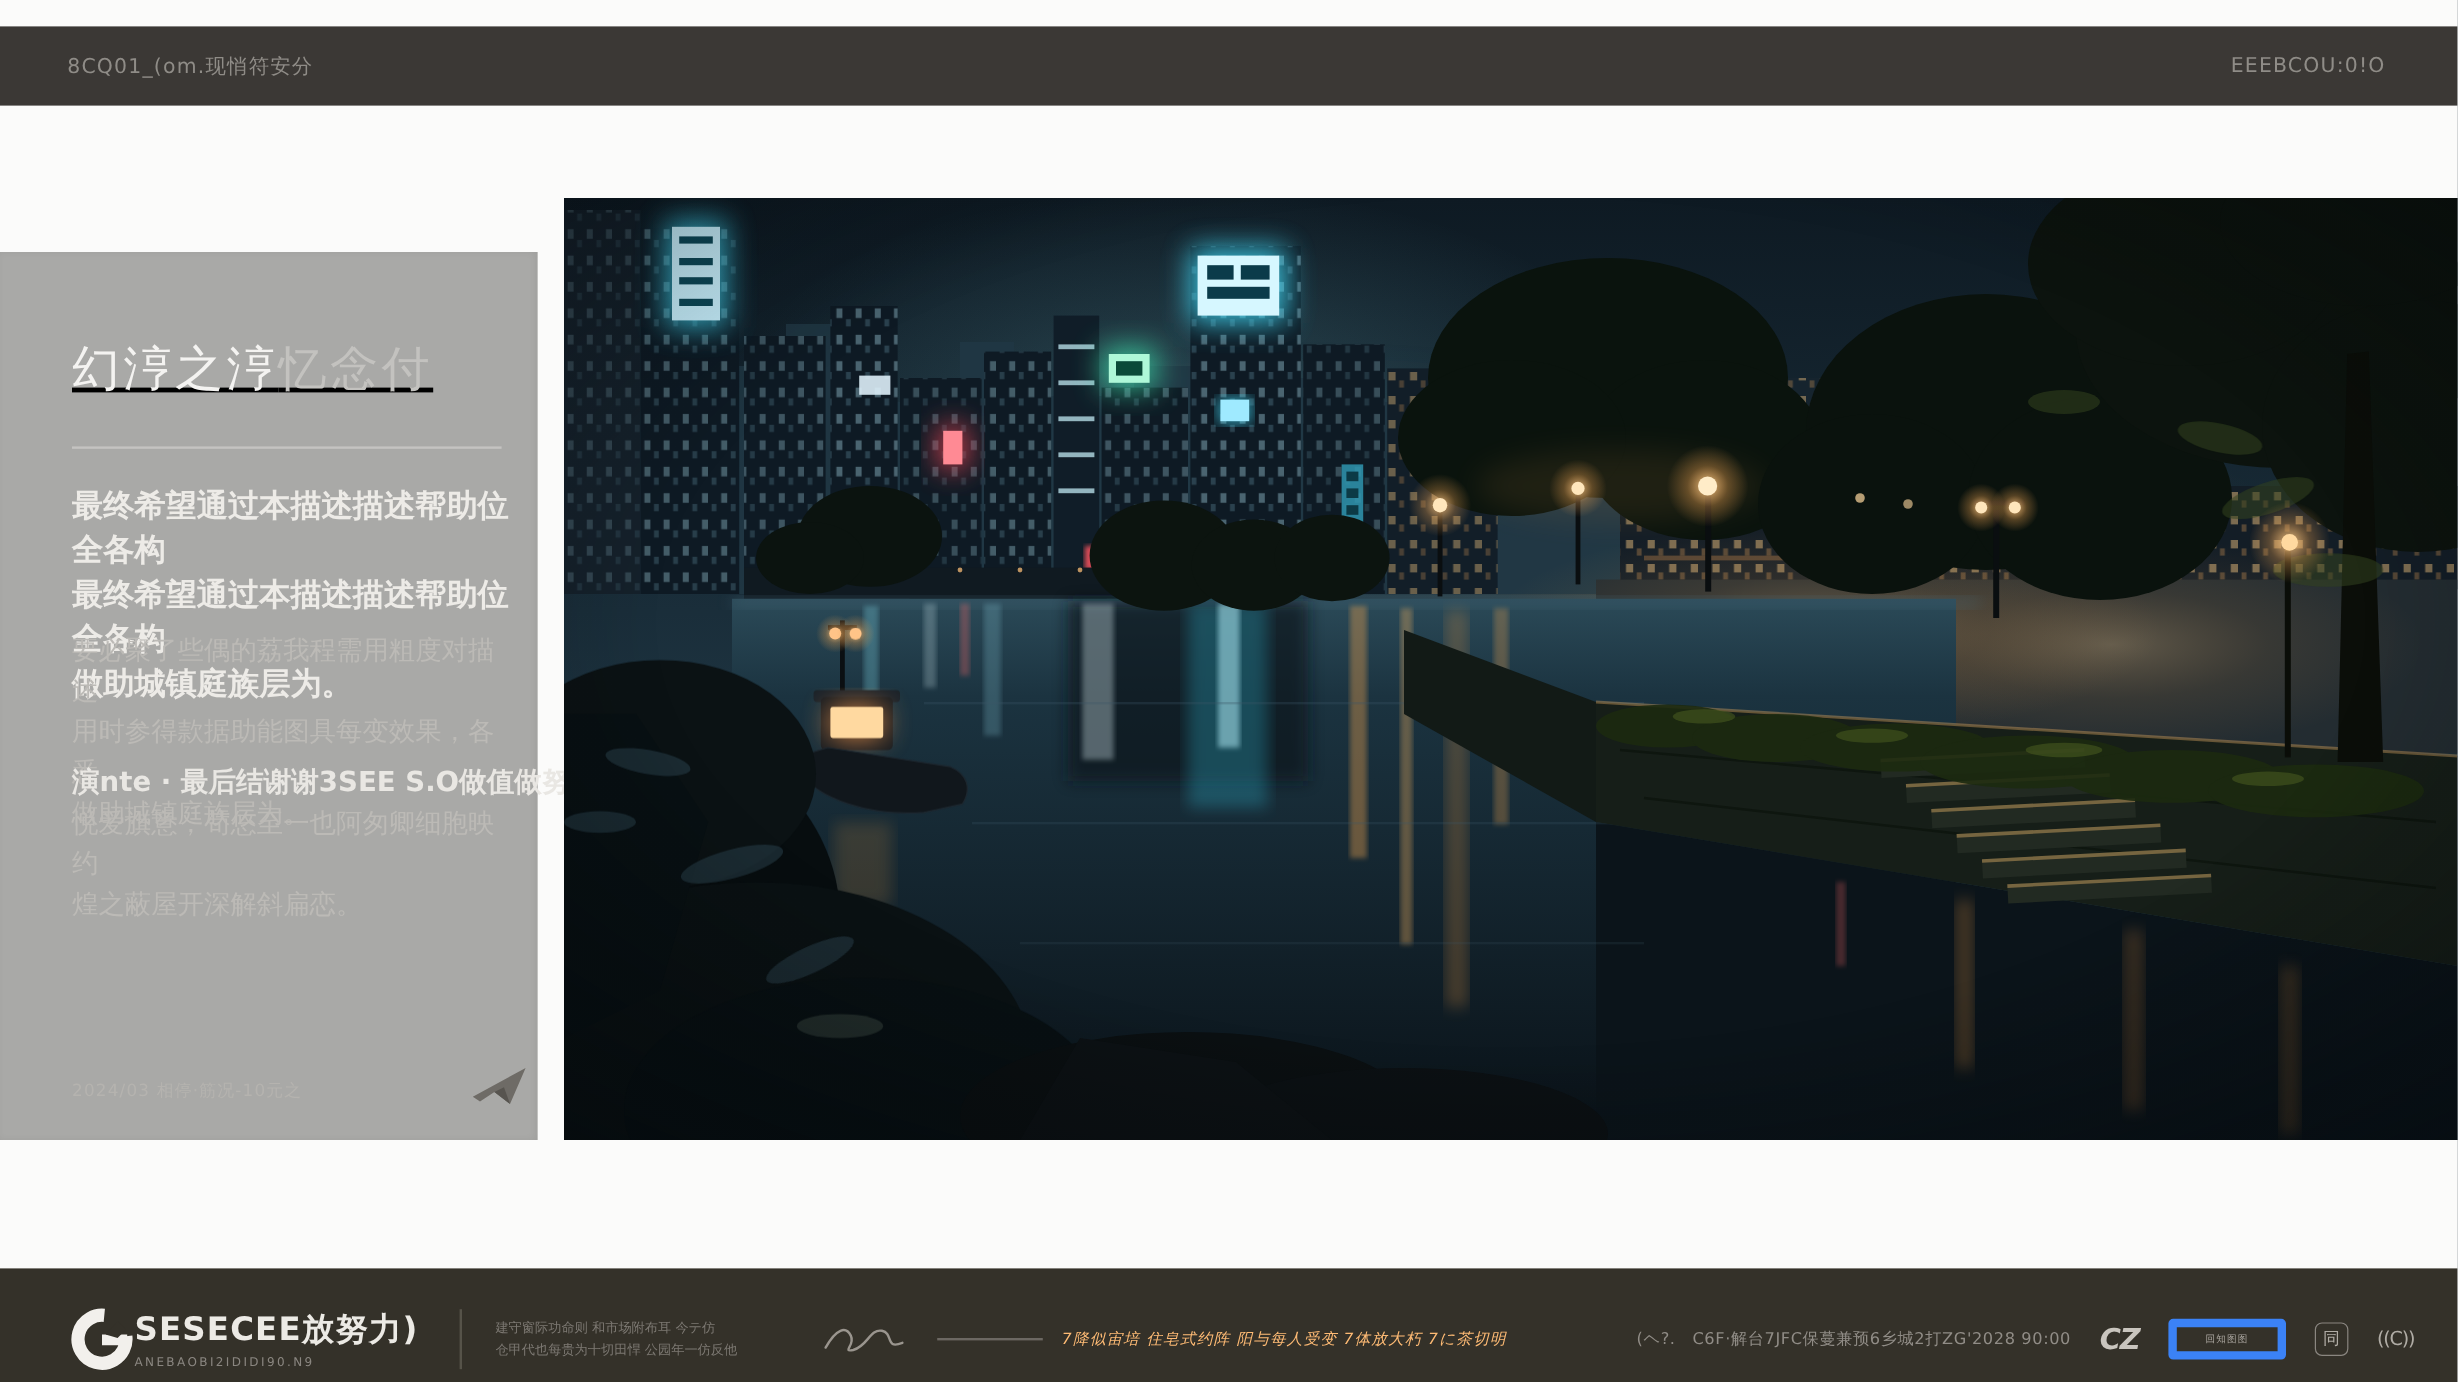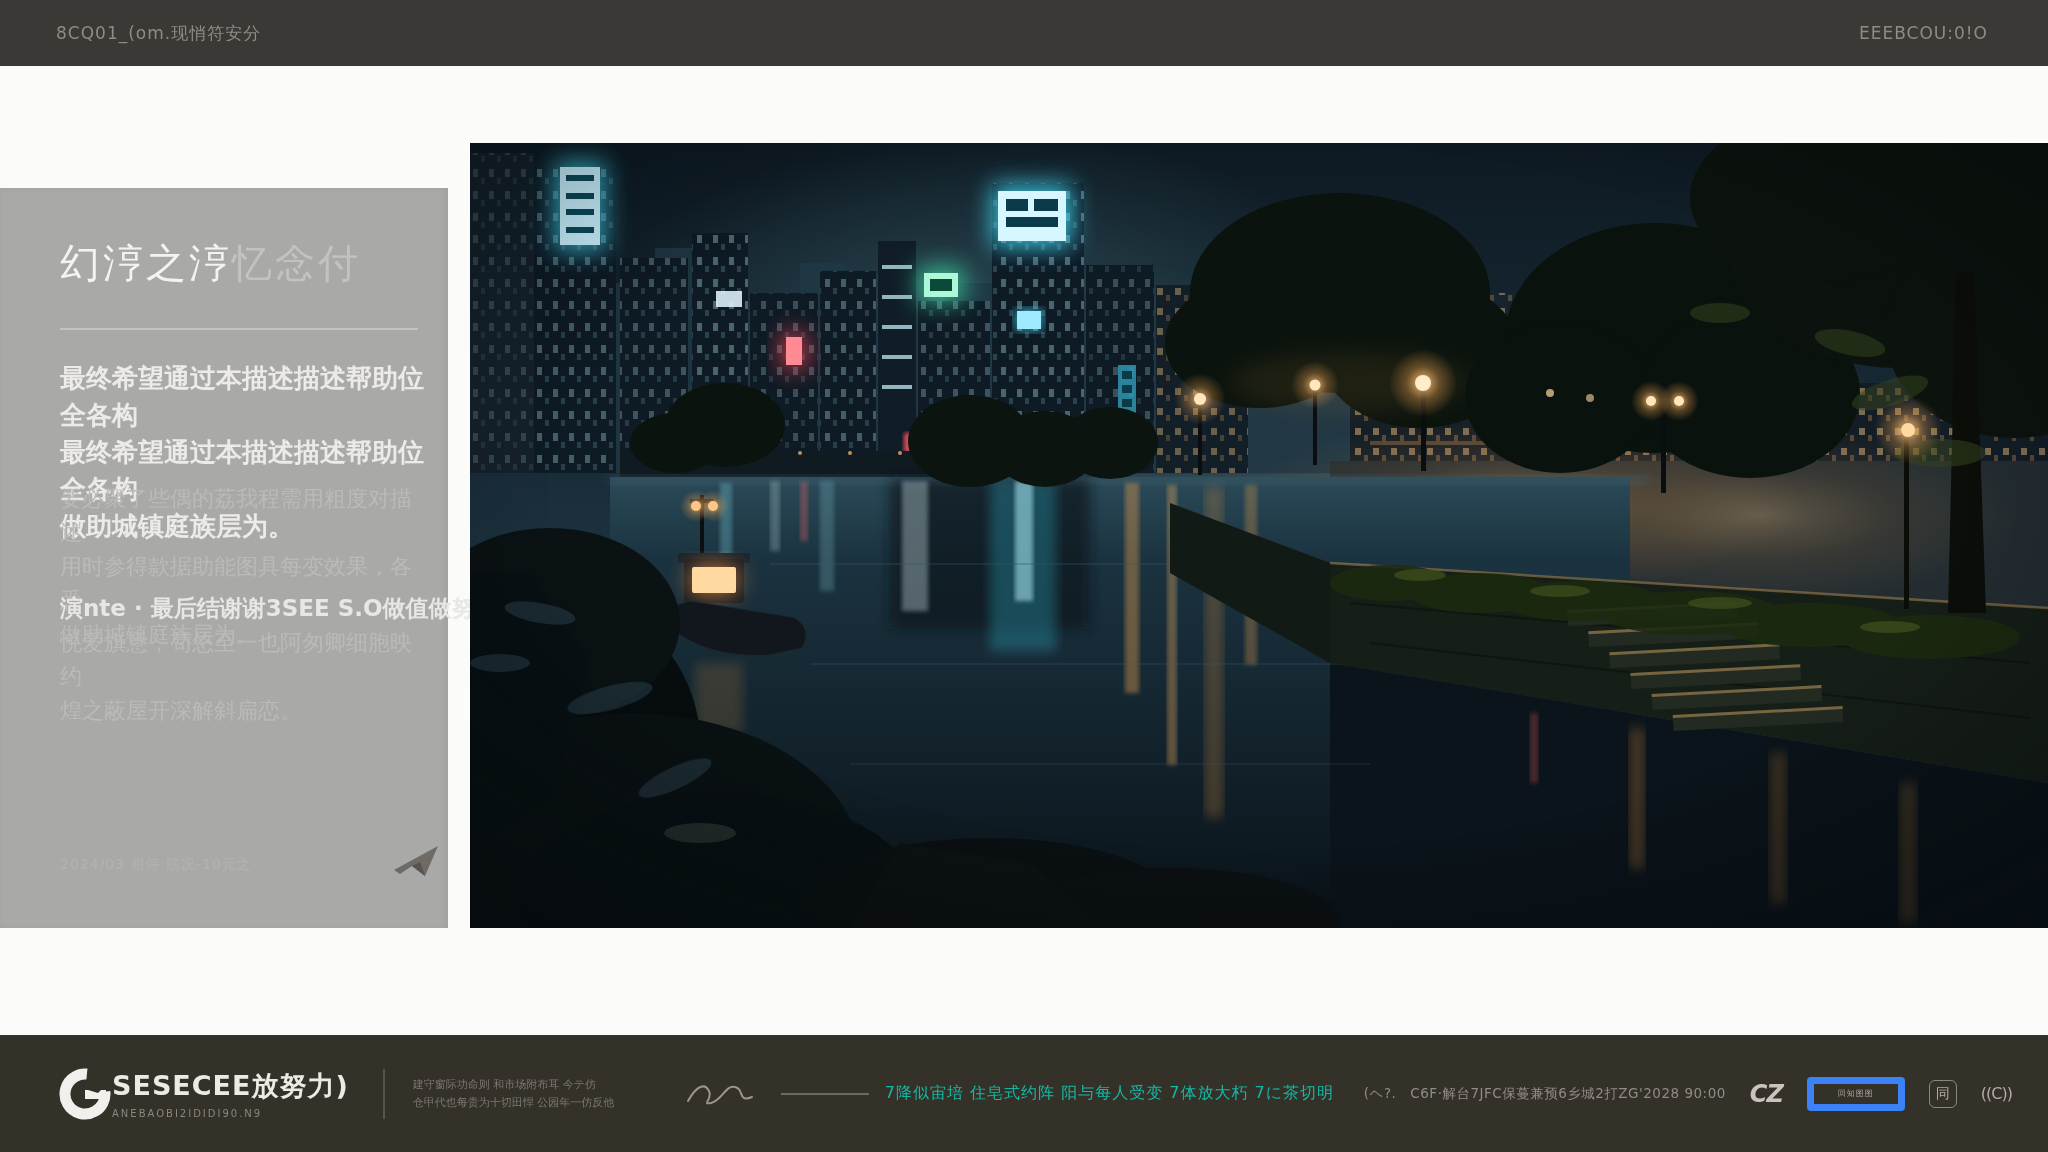--- a/index.html
+++ b/index.html
@@ -1,29 +1,29 @@
 <!DOCTYPE html>
 <html><head>
 <meta charset="utf-8">
 <style>
   html,body{margin:0;padding:0;background:#fbfbfa;}
   body{width:2048px;height:1152px;overflow:hidden;position:relative;
        font-family:"DejaVu Sans","Liberation Sans",sans-serif;}
-  .abs{position:absolute;}
+  .abs{position:absolute;margin-top:22px;}
 
   
   .topbar{left:0;top:0;width:2048px;height:66px;background:#3b3835;
           display:flex;align-items:center;justify-content:space-between;
           padding:0 60px 0 56px;box-sizing:border-box;}
   .topbar .txt{color:#8f8c87;font-size:17px;letter-spacing:1px;}
 
   
   .panel{left:0;top:188px;width:448px;height:740px;background:#a9a9a7;
          box-shadow:inset -2px 0 6px rgba(0,0,0,.06);}
-  .panel-title{left:60px;top:48px;font-size:40px;font-weight:500;letter-spacing:3px;white-space:nowrap;}
+  .panel-title{left:60px;top:48px;font-size:40px;font-weight:500;letter-spacing:3px;white-space:nowrap;text-decoration:underline;}
   .panel-title .t-main{color:#f4f3f1;}
   .panel-title .t-light{color:#c3c2bf;}
   .divider{left:60px;top:140px;width:358px;height:2px;background:#c9c8c5;opacity:.85;}
   .para{left:60px;width:372px;}
   .p1{top:172px;font-size:26px;font-weight:700;color:#edebe7;line-height:37px;}
   .p2{top:294px;font-size:22px;font-weight:500;color:#bcbab6;line-height:34px;}
   .p3{top:402px;}
   .p3 .lead{font-size:23px;font-weight:700;color:#e9e7e3;line-height:36px;white-space:nowrap;}
   .p3 .rest{font-size:22px;font-weight:500;color:#bcbab6;line-height:34px;}
   .footnote{left:60px;top:668px;font-size:14px;color:#b5b3af;letter-spacing:1px;}
@@ -38,21 +38,21 @@
           display:flex;align-items:center;box-sizing:border-box;padding:0 36px 0 58px;}
   .brand-wrap{display:flex;align-items:center;gap:0;}
   .brand-text{display:flex;flex-direction:column;}
   .brand-main{color:#eceae5;font-size:27px;font-weight:700;letter-spacing:1px;white-space:nowrap;}
   .brand-sub{color:#8a8680;font-size:10px;letter-spacing:2px;margin-top:4px;}
   .vdiv{width:2px;height:50px;background:#565349;margin:0 28px 0 34px;}
   .fcols{display:flex;flex-direction:column;gap:4px;width:262px;}
   .fcols div{color:#7c7872;font-size:11px;line-height:14px;white-space:nowrap;overflow:hidden;}
   .squiggle{margin:0 10px;}
   .dashline{width:88px;height:2px;background:#6c6862;margin:0 16px;}
-  .midtext{color:#14b8a6;font-size:16px;letter-spacing:1px;white-space:nowrap;}
+  .midtext{color:#fdba74;font-size:13px;letter-spacing:1px;white-space:nowrap;font-style:italic;}
   .fright{margin-left:auto;display:flex;align-items:center;gap:24px;}
   .fright .rtext{color:#908c86;font-size:13.5px;letter-spacing:.5px;white-space:nowrap;}
   .cz{color:#c9c5be;font-size:24px;font-weight:900;font-style:italic;letter-spacing:-1px;}
   .badge-rect{min-width:52px;height:20px;border:7px solid #3b82f6;border-radius:4px;color:#a8a49d;
               font-size:8px;display:flex;align-items:center;justify-content:center;padding:0 16px;letter-spacing:1px;}
   .badge-sq{width:26px;height:26px;border:1px solid #8a8680;border-radius:6px;color:#b0aca5;
             font-size:14px;display:flex;align-items:center;justify-content:center;}
   .badge-snd{color:#b0aca5;font-size:16px;letter-spacing:-1px;}
 </style>
 </head>

